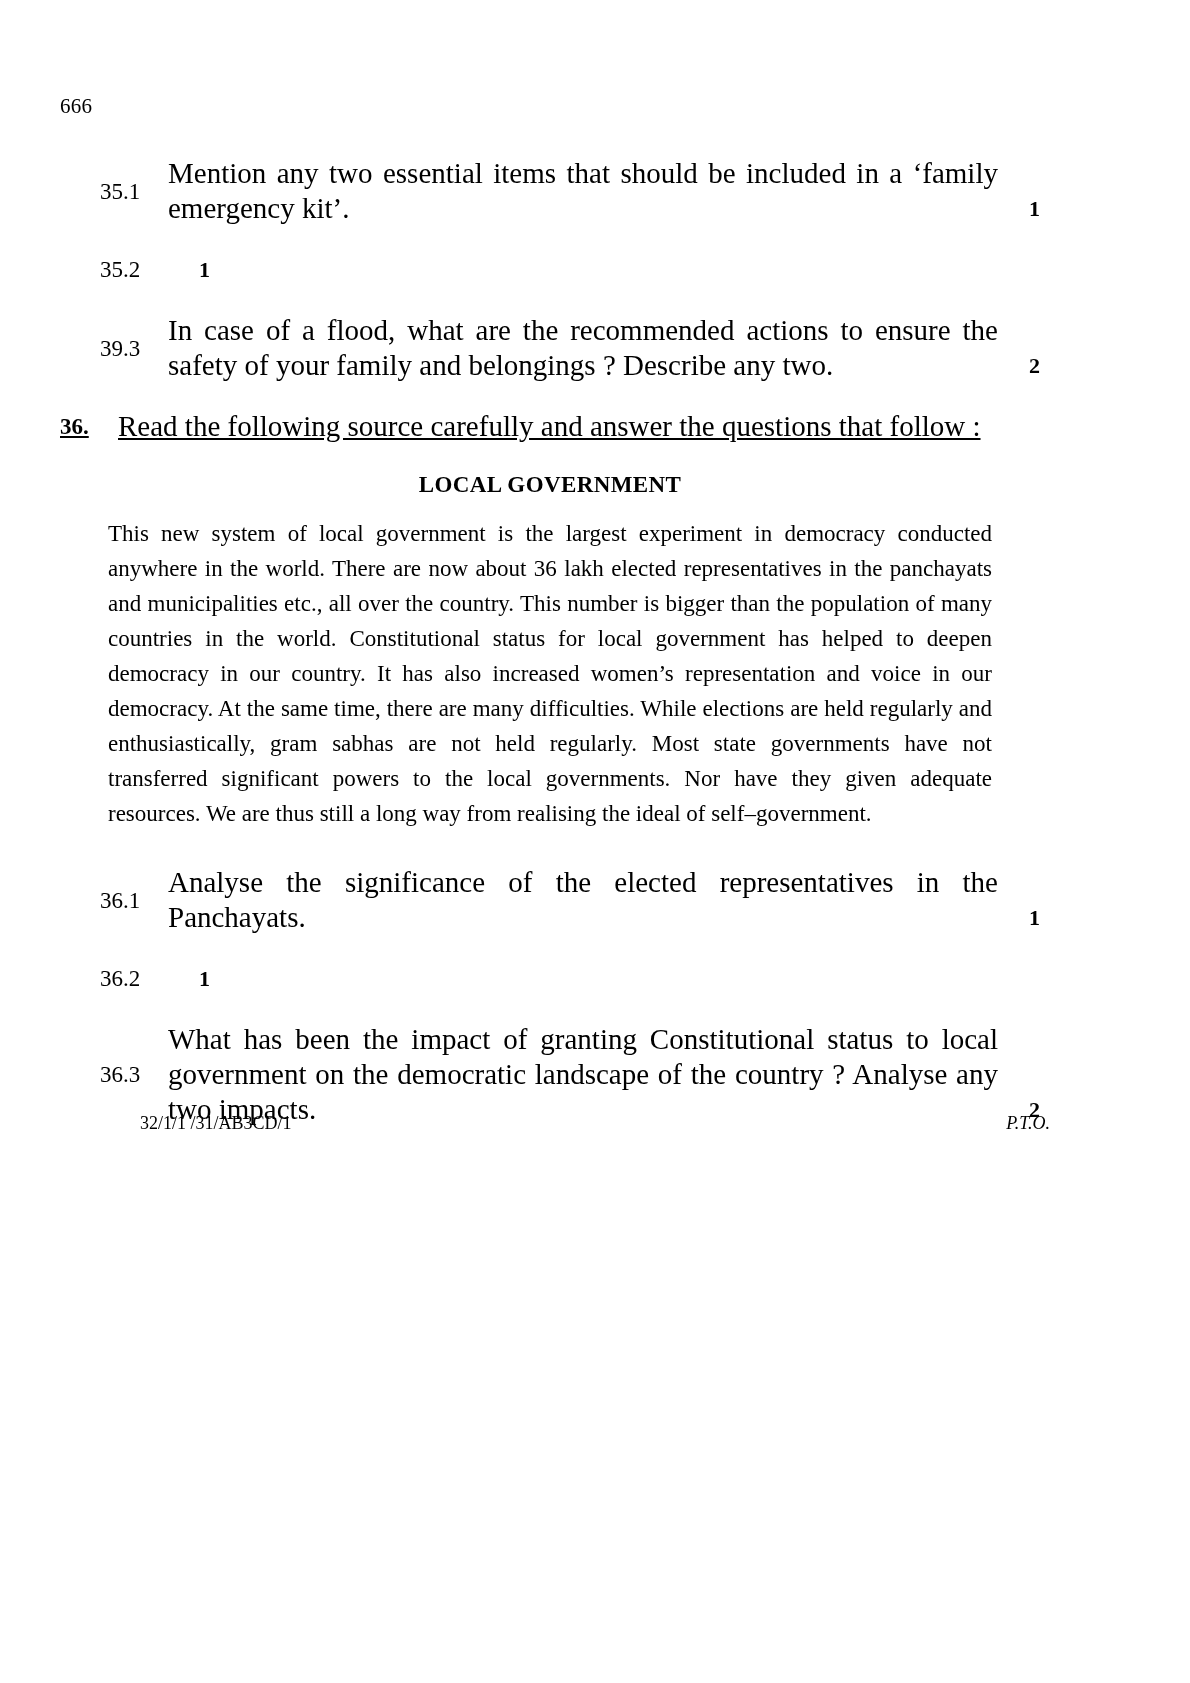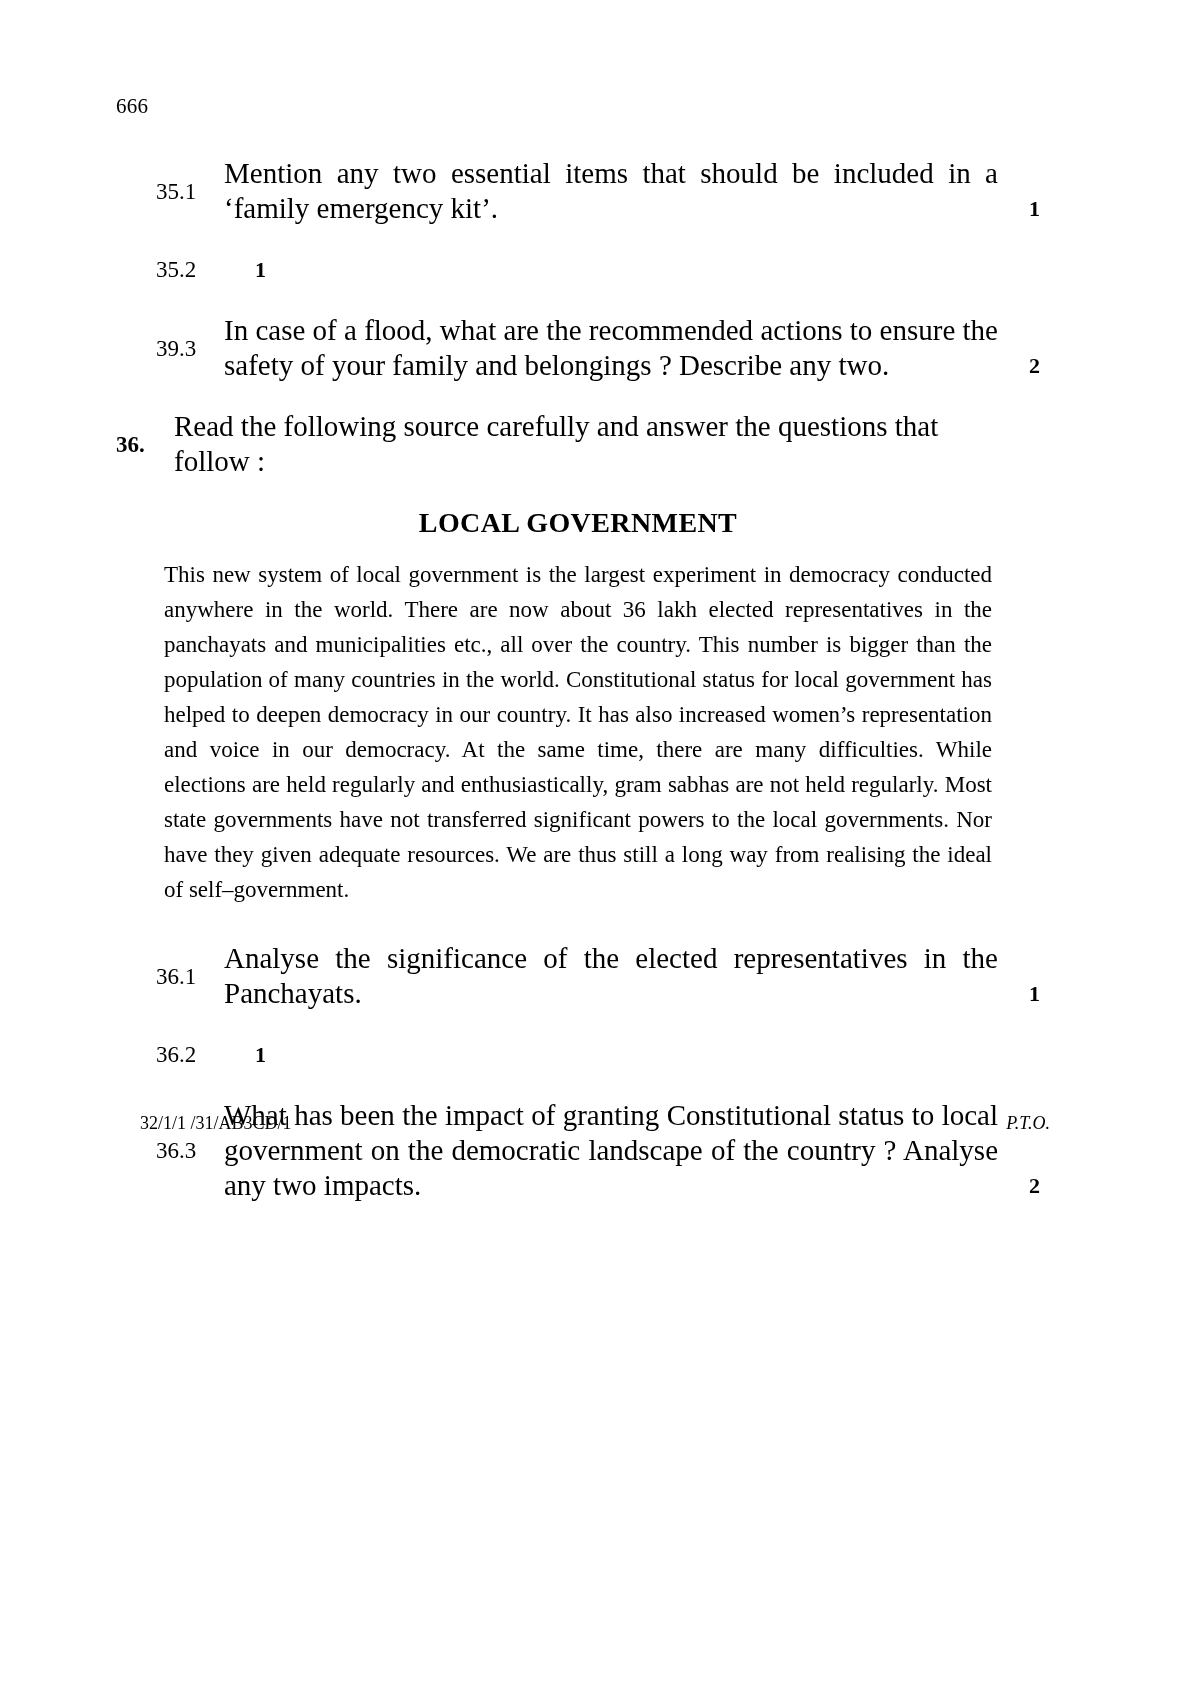--- a/index.html
+++ b/index.html
@@ -13,36 +13,36 @@
     position: relative;
     font-family: "Liberation Serif", "DejaVu Serif", serif;
     color: #000000;
   }
   .page {
     position: absolute;
     top: 0; left: 0;
     width: 1190px;
     height: 1407px;
     box-sizing: border-box;
-    padding: 95px 150px 0 116px;
+    padding: 95px 150px 0 60px;
   }
   .paper-code {
     font-size: 21px;
     line-height: 1.1;
     margin: 0 0 38px 0;
     letter-spacing: 0.2px;
   }
 
   
   .q-row {
     display: flex;
     align-items: center;
     margin-bottom: 26px;
   }
-  .q-row.tight { margin-bottom: 24px; }
+  .q-row.tight { margin-bottom: 24px; text-decoration: underline; }
 
   .q-num {
     flex: 0 0 auto;
     font-size: 23px;
     line-height: 35px;
     white-space: nowrap;
   }
   .q-num.sub {
     width: 68px;
     margin-left: 40px;
@@ -69,21 +69,21 @@
     line-height: 35px;
   }
   .q-marks.bottom {
     align-self: flex-end;
   }
 
   
   .source-title {
     text-align: center;
     font-weight: bold;
-    font-size: 28px;
+    font-size: 23px;
     letter-spacing: 0.4px;
     margin: 28px 0 18px 0;
   }
   .source-text {
     font-size: 23px;
     line-height: 35px;
     text-align: justify;
     text-justify: inter-word;
     margin: 0 48px 0 48px;
   }

